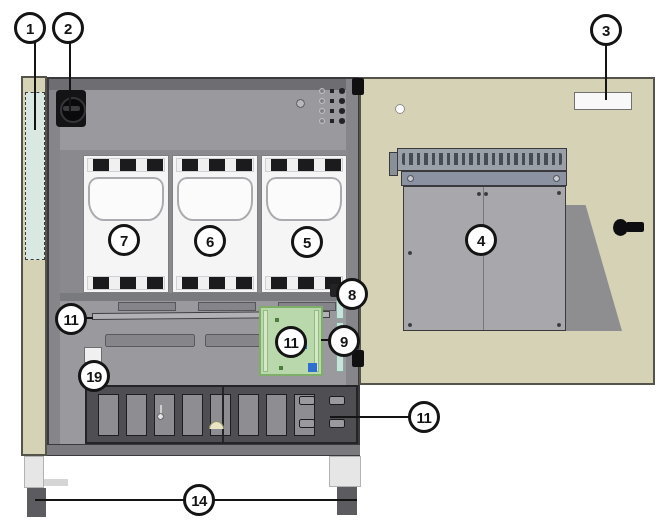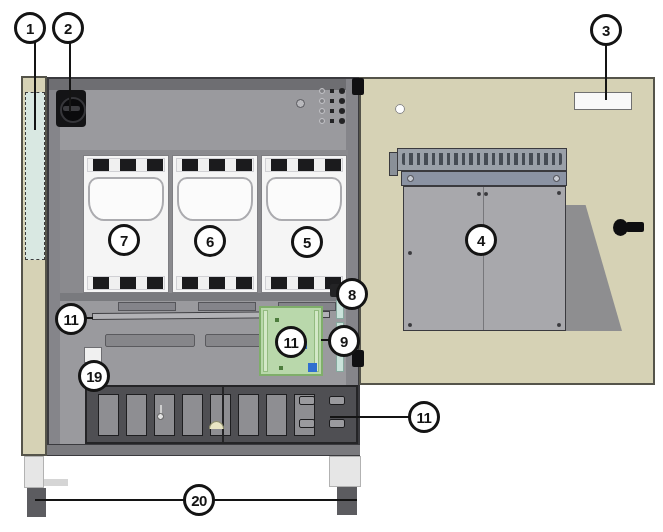--- a/index.html
+++ b/index.html
@@ -238,15 +238,15 @@
   <div class="callout" style="left:465px;top:224px;">4</div>
   <div class="callout" style="left:291px;top:226px;">5</div>
   <div class="callout" style="left:194px;top:225px;">6</div>
   <div class="callout" style="left:108px;top:224px;">7</div>
   <div class="callout" style="left:336px;top:278px;">8</div>
   <div class="callout" style="left:328px;top:325px;">9</div>
   <div class="callout" style="left:275px;top:326px;">11</div>
   <div class="callout" style="left:55px;top:303px;">11</div>
   <div class="callout" style="left:78px;top:360px;">19</div>
   <div class="callout" style="left:408px;top:401px;">11</div>
-  <div class="callout" style="left:183px;top:484px;">20</div>
+  <div class="callout" style="left:183px;top:484px;">14</div>
 
 </div>
 
 </body></html>

